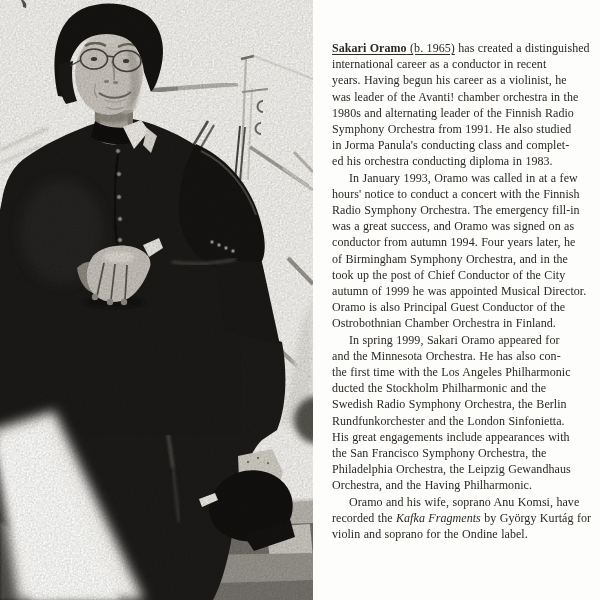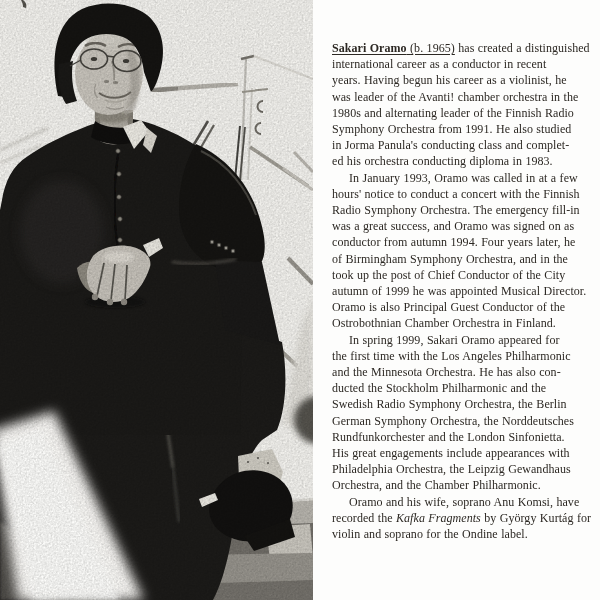--- a/index.html
+++ b/index.html
@@ -217,29 +217,29 @@
         <div class="line"><span>was a great success, and Oramo was signed on as</span></div>
         <div class="line"><span>conductor from autumn 1994. Four years later, he</span></div>
         <div class="line"><span>of Birmingham Symphony Orchestra, and in the</span></div>
         <div class="line"><span>took up the post of Chief Conductor of the City</span></div>
         <div class="line"><span>autumn of 1999 he was appointed Musical Director.</span></div>
         <div class="line"><span>Oramo is also Principal Guest Conductor of the</span></div>
         <div class="line"><span>Ostrobothnian Chamber Orchestra in Finland.</span></div>
       </div>
       <div class="para indent">
         <div class="line"><span>In spring 1999, Sakari Oramo appeared for</span></div>
+        <div class="line"><span>and the Minnesota Orchestra. He has also con-</span></div>
         <div class="line"><span>the first time with the Los Angeles Philharmonic</span></div>
-        <div class="line"><span>and the Minnesota Orchestra. He has also con-</span></div>
         <div class="line"><span>ducted the Stockholm Philharmonic and the</span></div>
         <div class="line"><span>Swedish Radio Symphony Orchestra, the Berlin</span></div>
-        <div class="line"><span>German Symphony Orchestra, the Norddeutsches</span></div>
         <div class="line"><span>Rundfunkorchester and the London Sinfonietta.</span></div>
         <div class="line"><span>His great engagements include appearances with</span></div>
+        <div class="line"><span>the San Francisco Symphony Orchestra, the</span></div>
         <div class="line"><span>Philadelphia Orchestra, the Leipzig Gewandhaus</span></div>
-        <div class="line"><span>Orchestra, and the Chamber Philharmonic.</span></div>
+        <div class="line"><span>Orchestra, and the Having Philharmonic.</span></div>
       </div>
       <div class="para indent">
         <div class="line"><span>Oramo and his wife, soprano Anu Komsi, have</span></div>
         <div class="line"><span>recorded the </span><span class="seg-i">Kafka Fragments</span><span> by György Kurtág for</span></div>
         <div class="line"><span>violin and soprano for the Ondine label.</span></div>
       </div>
     </div>
 </div>
 
 </body></html>

